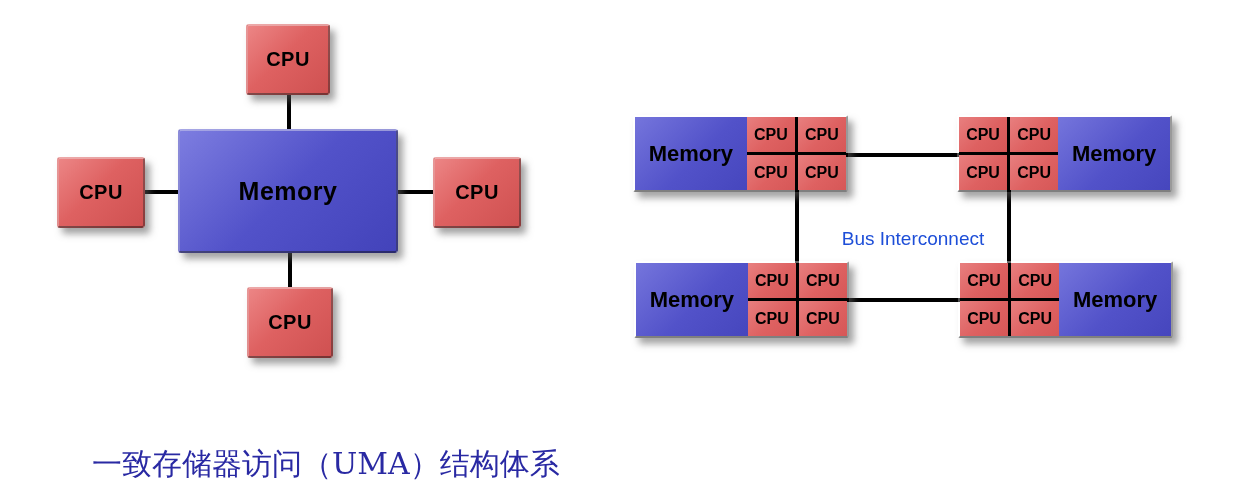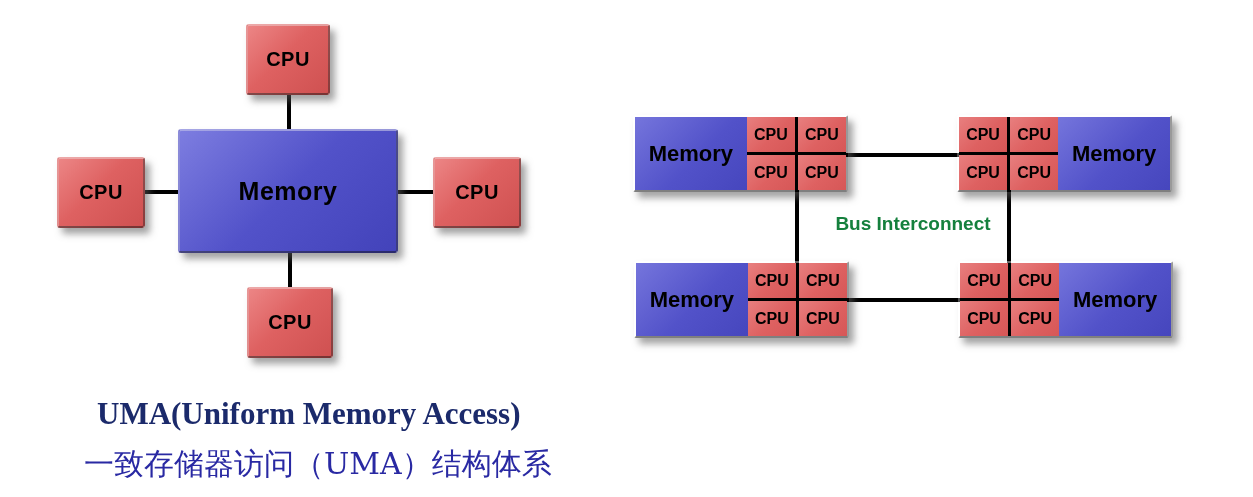--- a/index.html
+++ b/index.html
@@ -57,24 +57,25 @@
   
   .caption-en{
     position:absolute;font-family:"Liberation Serif","DejaVu Serif",serif;
     font-weight:bold;font-size:31px;white-space:nowrap;
     color:var(--caption-en-color,#1b2a6b);
   }
   .caption-zh{
     position:absolute;font-family:"DejaVu Serif","Liberation Serif",serif;
     font-weight:normal;font-size:30px;white-space:nowrap;
     color:var(--caption-zh-color,#2929a3);
+    margin-left:8px;
   }
   .bus-label{
-    position:absolute;left:828px;top:213px;width:170px;text-align:center;
-    font-weight:bold;font-size:19px;color:#15803d;z-index:3;
+    position:absolute;left:828px;top:228px;width:170px;text-align:center;
+    font-weight:normal;font-size:19px;color:#1d4ed8;z-index:3;
   }
 </style>
 </head>
 <body>
 
 <div class="canvas">
 
   <div>
 
     <div class="line" style="left:287px;top:93px;width:4px;height:40px;"></div>
@@ -151,16 +152,15 @@
         <div class="cpu-cell">CPU</div>
         <div class="cpu-cell">CPU</div>
         <div class="cpu-cell">CPU</div>
       </div>
       <div class="mem-sec">
         <span>Memory</span>
       </div>
     </div>
   </div>
 
-  <div class="caption-en" style="left:97px;top:396px;">UMA(Uniform Memory Access)</div>
   <div class="caption-zh" style="left:84px;top:444px;">一致存储器访问（UMA）结构体系</div>
 
 </div>
 
 </body></html>

